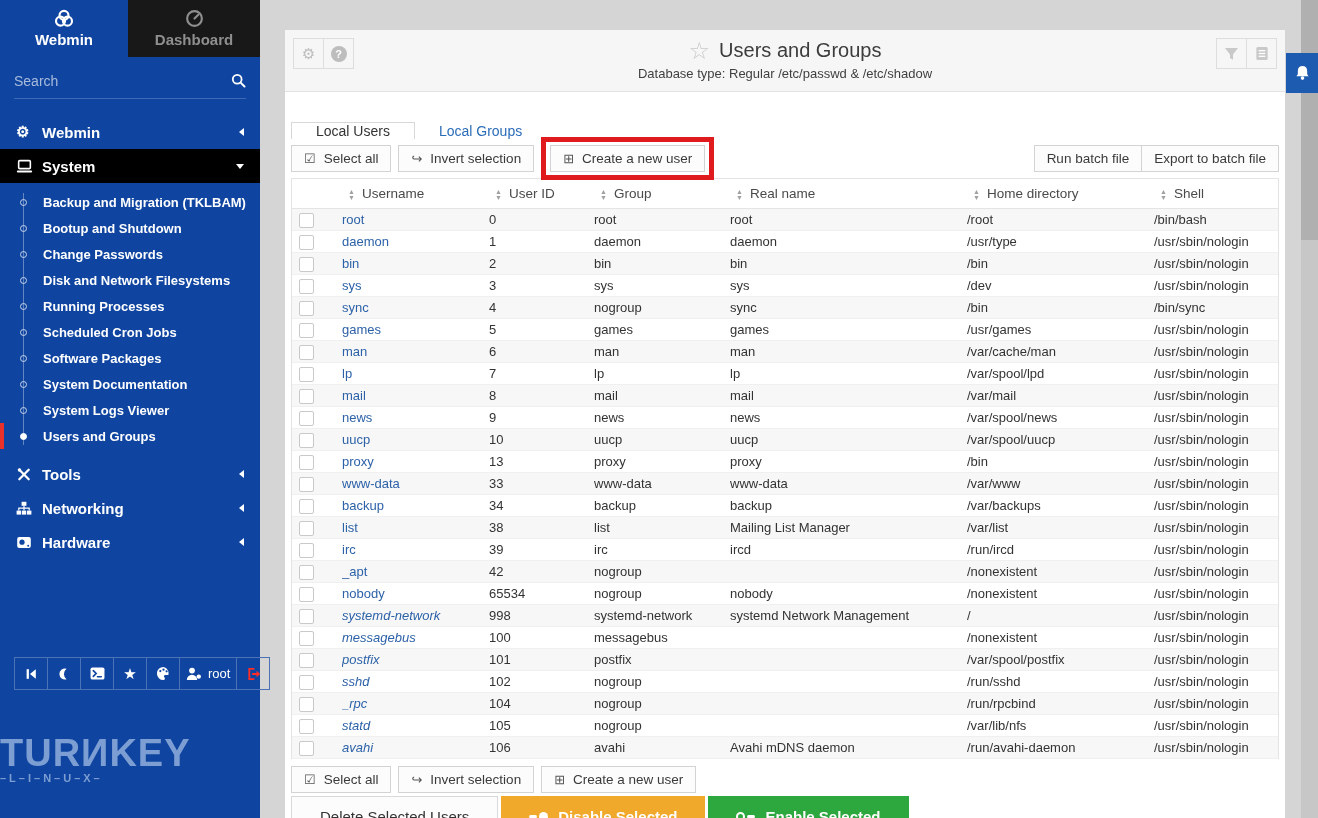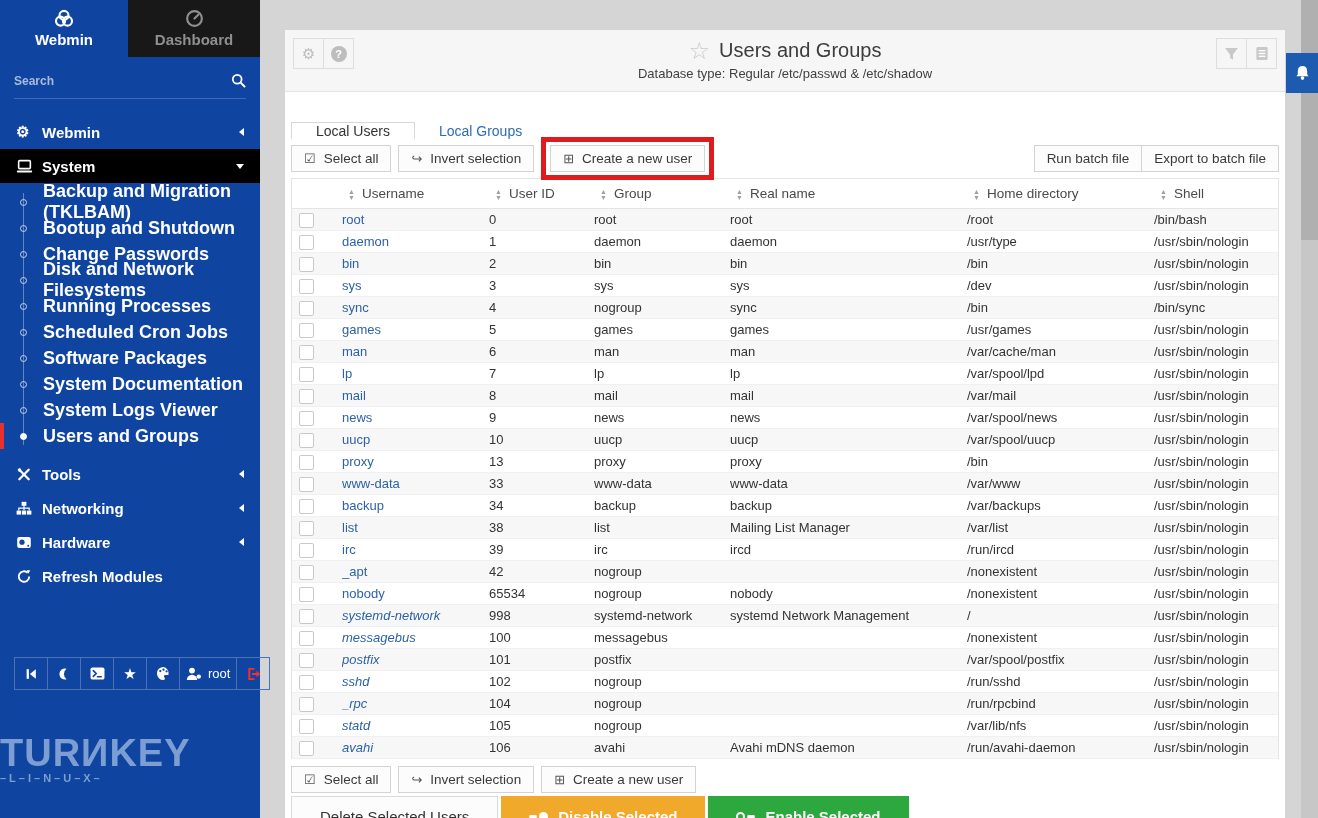--- a/index.html
+++ b/index.html
@@ -6,32 +6,32 @@
   html,body { width:1318px; height:818px; overflow:hidden; }
   body { position:relative; background:#d5d5d5; font-family:"Liberation Sans",sans-serif; }
 
   
   .sidebar { position:absolute; left:0; top:0; width:260px; height:818px; background:#0f45a0; color:#fff; z-index:10; }
   .side-tabs { display:flex; height:57px; }
   .side-tab { display:flex; flex-direction:column; align-items:center; justify-content:center; gap:3px; font-size:15px; font-weight:bold; cursor:default; }
   .tab-webmin { width:128px; background:#0f45a0; color:#fff; }
   .tab-dashboard { flex:1; background:#181818; color:#8f8f8f; }
   .search-row { height:36px; margin:6px 14px 0 14px; border-bottom:1px solid #3d69b5; display:flex; align-items:center; }
-  .search-input { flex:1; background:transparent; border:none; outline:none; color:#fff; font-size:12px; font-family:"Liberation Sans",sans-serif;font-weight:bold; }
+  .search-input { flex:1; background:transparent; border:none; outline:none; color:#fff; font-size:14px; font-family:"Liberation Sans",sans-serif; }
   .search-input::placeholder { color:#a9bbdb; opacity:1; }
   .menu { margin-top:16px; }
   .menu-item { height:34px; display:flex; align-items:center; padding:0 16px; font-size:15px; font-weight:bold; cursor:default; }
   .menu-item.active { background:#000000; }
   .mi-icon { width:26px; display:flex; align-items:center; }
   .arr { margin-left:auto; width:0; height:0; }
   .arr-left { border-top:4px solid transparent; border-bottom:4px solid transparent; border-right:5px solid #fff; }
   .arr-down { border-left:4px solid transparent; border-right:4px solid transparent; border-top:5px solid #fff; }
   .submenu { position:relative; padding:6px 0 8px 0; }
   .submenu::before { content:""; position:absolute; left:23px; top:10px; bottom:12px; width:1px; background:rgba(255,255,255,.35); }
-  .subitem { position:relative; height:26px; display:flex; align-items:center; padding-left:20px; font-size:18px; font-weight:bold; color:#fff; cursor:default; }
+  .subitem { position:relative; height:26px; display:flex; align-items:center; padding-left:20px; font-size:13px; font-weight:bold; color:#fff; cursor:default; }
   .bullet { width:7px; height:7px; border:1px solid #c6d2e8; border-radius:50%; margin-right:16px; background:transparent; flex:none; position:relative; z-index:2; }
   .subitem.active { border-left:4px solid #e8312b; padding-left:16px; }
   .subitem.active .bullet { background:#fff; border-color:#fff; }
   .footer-icons { position:absolute; left:14px; bottom:128px; display:flex; }
   .ficell { min-width:34px; height:33px; border:1px solid #4a72b5; display:flex; align-items:center; justify-content:center; margin-left:-1px; padding:0 6px; gap:6px; font-size:13px; color:#fff; cursor:default; }
   .ficell:first-child { margin-left:0; }
   .turnkey { position:absolute; bottom:34px; left:0; width:260px; text-align:left; color:#7d9ed2; }
   .tk-title { font-size:38px; font-weight:bold; letter-spacing:1px; line-height:38px; }
   .tk-sub { font-size:11px; font-weight:bold; letter-spacing:3px; margin-top:0px; }
 
@@ -231,29 +231,20 @@
       <span class="mi-icon">
         <svg width="16" height="15" viewBox="0 0 16 15">
             <rect x="1.2" y="2" width="13.6" height="11" rx="2" fill="#fff"></rect>
             <circle cx="6" cy="7.2" r="2.6" fill="#0f45a0"></circle>
             <circle cx="12.2" cy="10.8" r="1" fill="#0f45a0"></circle>
           </svg>
       </span>
       <span>Hardware</span>
       <span class="arr arr-left"></span>
     </div>
-    <div class="menu-item">
-      <span class="mi-icon">
-        <svg width="16" height="15" viewBox="0 0 16 16">
-            <path d="M13.6 8 a5.6 5.6 0 1 1 -1.7 -4" fill="none" stroke="#fff" stroke-width="2"></path>
-            <polygon points="11.2,1 14.8,1.6 12.3,5" fill="#fff"></polygon>
-          </svg>
-      </span>
-      <span>Refresh Modules</span>
-    </div>
   </div>
 
   <div class="footer-icons">
     <div class="ficell">
       <span>
         <svg width="14" height="14" viewBox="0 0 16 16">
             <rect x="3" y="2.5" width="2.6" height="11" fill="#fff"></rect>
             <polygon points="13.5,2.5 13.5,13.5 6.8,8" fill="#fff"></polygon>
           </svg>
       </span>

